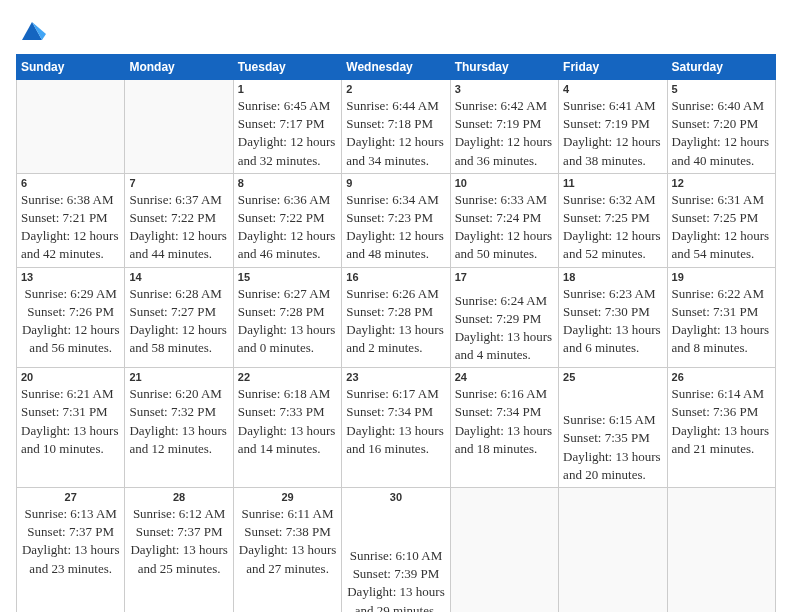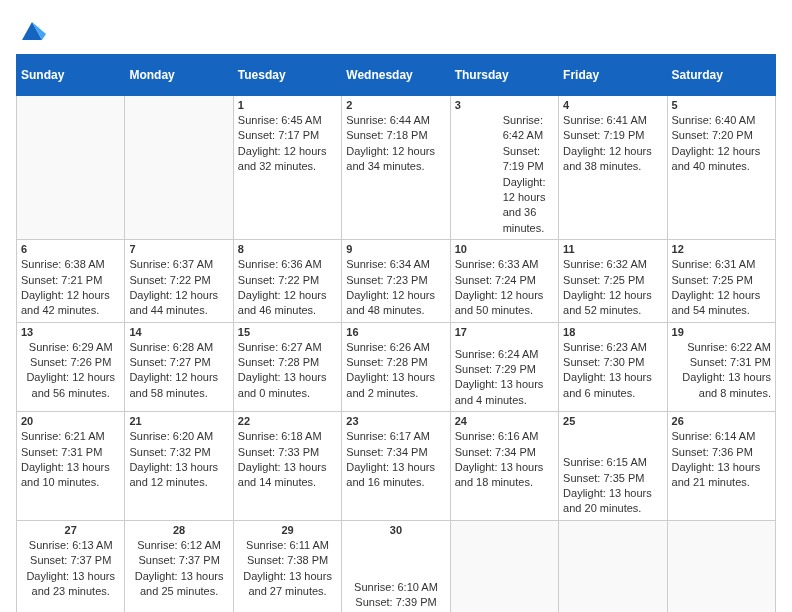--- a/index.html
+++ b/index.html
@@ -56,44 +56,45 @@
       border: 1px solid #ccc;
       border-collapse: collapse;
       width: 100%;
       table-layout: fixed;
     }
     .calendar th {
       background: #1565c0;
       color: #fff;
       font-size: 12px;
       font-weight: bold;
-      padding: 13px 4px;
+      padding: 5px 4px;
       text-align: left;
       border: 1px solid #1565c0;
     }
     .calendar td {
       border: 1px solid #ccc;
       vertical-align: top;
       padding: 3px 4px;
       font-size: 9.5px;
       color: #333;
       height: 82px;
     }
     .calendar td.empty {
       background: #f9f9f9;
     }
     .day-num {
       font-size: 11px;
       font-weight: bold;
       margin-bottom: 2px;
     }
     .day-info {
-      font-size: 11px;
+      font-size: 13px;
       line-height: 1.4;
       color: #333;
+      font-family: Liberation Serif, serif;
     }
     .last-row td {
       height: 70px;
       text-align: center;
     }
   </style>
 </head>
 <body>
 
 <div class="page">
@@ -142,21 +143,21 @@
           </td>
           <td>
             <div class="day-num">2</div>
             <div class="day-info" style="white-space: pre-line;">Sunrise: 6:44 AM
 Sunset: 7:18 PM
 Daylight: 12 hours
 and 34 minutes.</div>
           </td>
           <td>
             <div class="day-num">3</div>
-            <div class="day-info" style="white-space: pre-line; margin-left: 48px;">Sunrise: 6:42 AM
+            <div class="day-info" style="white-space: pre-line;">Sunrise: 6:42 AM
 Sunset: 7:19 PM
 Daylight: 12 hours
 and 36 minutes.</div>
           </td>
           <td>
             <div class="day-num">4</div>
             <div class="day-info" style="white-space: pre-line;">Sunrise: 6:41 AM
 Sunset: 7:19 PM
 Daylight: 12 hours
 and 38 minutes.</div>
@@ -258,21 +259,21 @@
           </td>
           <td>
             <div class="day-num">18</div>
             <div class="day-info" style="white-space: pre-line;">Sunrise: 6:23 AM
 Sunset: 7:30 PM
 Daylight: 13 hours
 and 6 minutes.</div>
           </td>
           <td>
             <div class="day-num">19</div>
-            <div class="day-info" style="white-space: pre-line; text-align: right;">Sunrise: 6:22 AM
+            <div class="day-info" style="white-space: pre-line;">Sunrise: 6:22 AM
 Sunset: 7:31 PM
 Daylight: 13 hours
 and 8 minutes.</div>
           </td>
         </tr>
         <tr>
           <td>
             <div class="day-num">20</div>
             <div class="day-info" style="white-space: pre-line;">Sunrise: 6:21 AM
 Sunset: 7:31 PM

